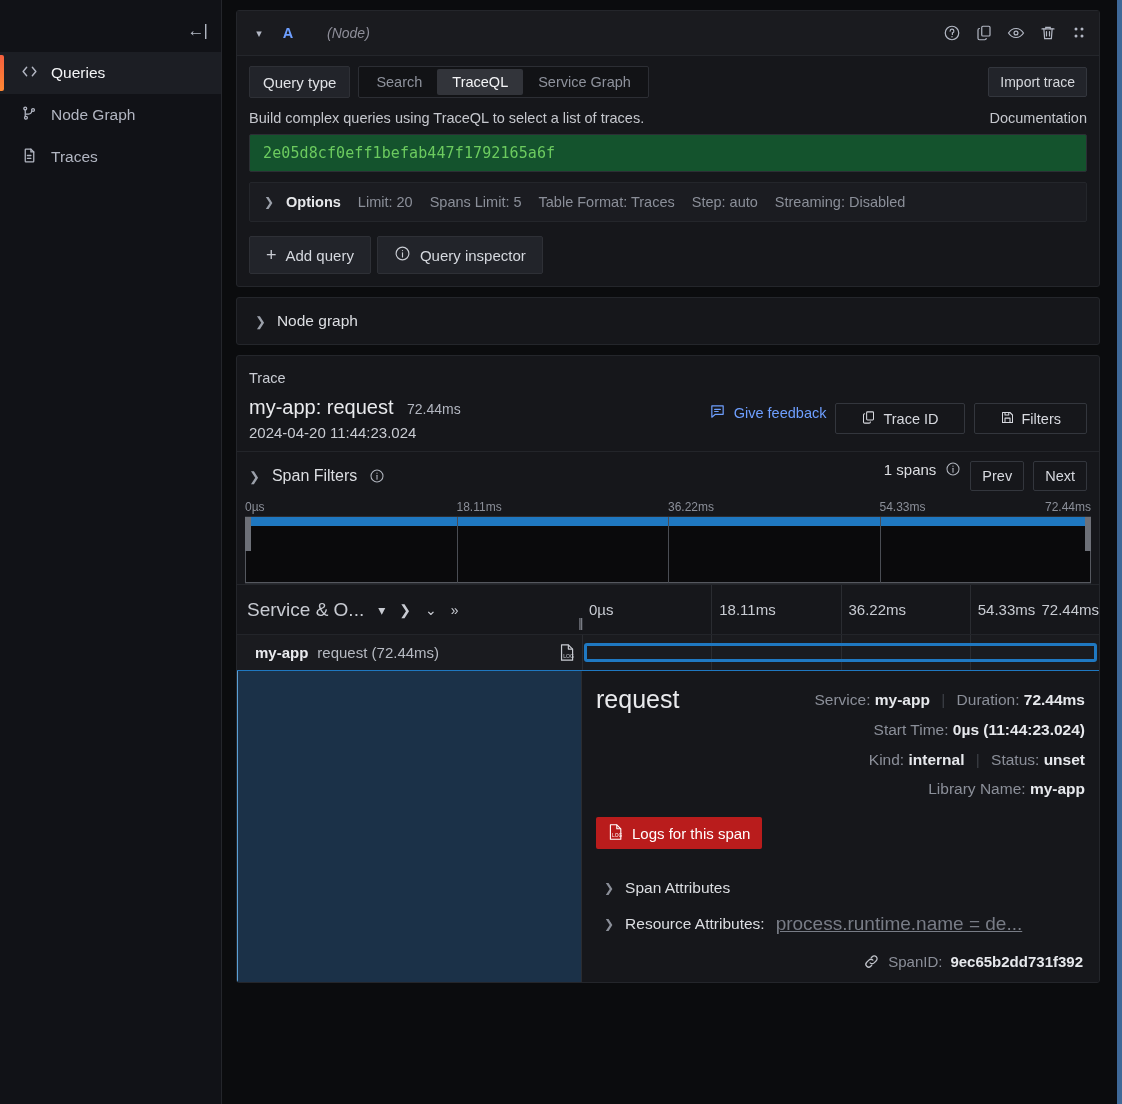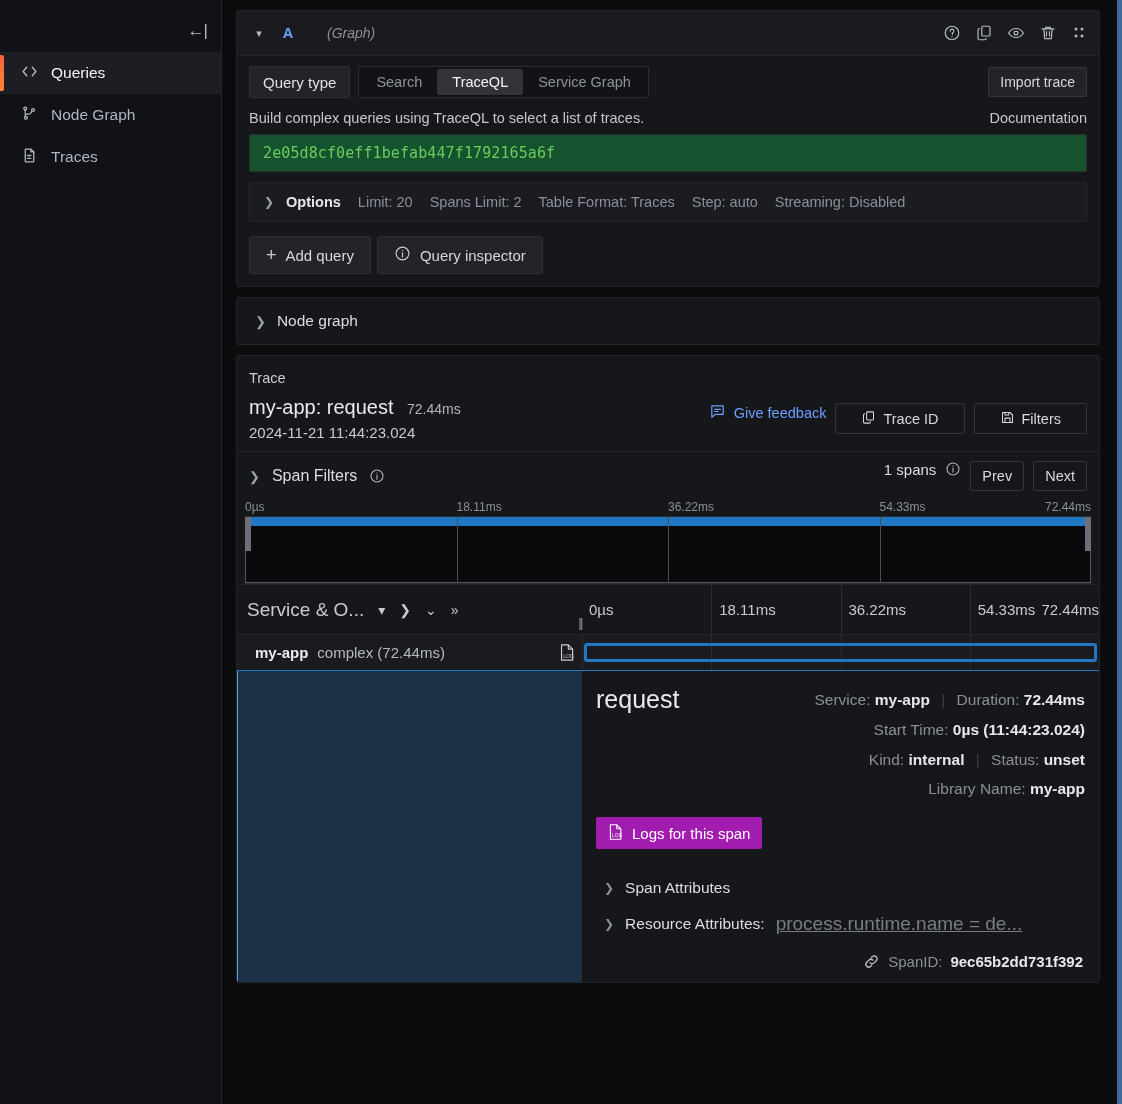--- a/index.html
+++ b/index.html
@@ -200,21 +200,21 @@
     border-left: 1px solid #5a9fd4; border-right: 1px solid #2a2c31;
   }
   .detail-right { flex: 1 1 auto; background: #16171b; padding: 14px 14px 0 14px; }
   .d-top { display: flex; align-items: flex-start; }
   .d-opname { font-size: 25px; color: #e9eaed; font-weight: 400; }
   .d-meta { margin-left: auto; text-align: right; }
   .d-line { font-size: 15.5px; line-height: 1.92; color: #8b8f99; }
   .d-line b { color: #e6e8ec; font-weight: 700; }
   .d-sep { color: #3c3f46; margin: 0 7px; }
   .logs-btn {
-    margin-top: 13px; background: #a21caf; border: none; border-radius: 2px;
+    margin-top: 13px; background: #b91c1c; border: none; border-radius: 2px;
     height: 32px; padding: 0 12px; display: inline-flex; align-items: center; gap: 8px;
     color: #fff; font-size: 15px; font-weight: 500; cursor: pointer;
   }
   .attr-sec { margin-top: 22px; }
   .attr-line { display: flex; align-items: center; gap: 11px; padding: 8px 0 8px 8px; cursor: pointer; }
   .attr-line .tri { color: #8b8f99; font-size: 12px; }
   .attr-line .nm { font-size: 15.5px; color: #dcdee2; font-weight: 500; }
   .attr-line .val { font-size: 19px; color: #787c86; text-decoration: underline; }
   .spanid-line {
     display: flex; align-items: center; justify-content: flex-end; gap: 8px;
@@ -269,21 +269,21 @@
     <span>Traces</span>
   </div>
 </div>
 
 <div id="main">
 
   <div class="panel">
     <div class="q-header">
       <span class="chev-btn">▾</span>
       <span class="q-letter">A</span>
-      <span class="q-ds">(Graph)</span>
+      <span class="q-ds">(Node)</span>
       <span class="q-icons">
         <span>
           <svg width="18" height="18" viewBox="0 0 24 24" fill="none" stroke="currentColor" stroke-width="1.6">
               <circle cx="12" cy="12" r="9"></circle>
               <path d="M9.5 9.5a2.5 2.5 0 1 1 3 2.4V14" stroke-linecap="round"></path>
               <circle cx="12" cy="17" r=".9" fill="currentColor" stroke="none"></circle>
             </svg>
         </span>
         <span>
           <svg width="18" height="18" viewBox="0 0 24 24" fill="none" stroke="currentColor" stroke-width="1.6" stroke-linejoin="round">
@@ -331,21 +331,21 @@
         <span>Build complex queries using TraceQL to select a list of traces.</span>
         <span class="doc-link">Documentation</span>
       </div>
 
       <div class="traceql-input" placeholder="Enter a TraceQL query or trace ID">2e05d8cf0eff1befab447f1792165a6f</div>
 
       <div class="options-row">
         <span class="oarrow">❯</span>
         <span class="olabel">Options</span>
         <span class="oitem">Limit: 20</span>
-        <span class="oitem">Spans Limit: 2</span>
+        <span class="oitem">Spans Limit: 5</span>
         <span class="oitem">Table Format: Traces</span>
         <span class="oitem">Step: auto</span>
         <span class="oitem">Streaming: Disabled</span>
       </div>
 
       <div class="btn-row">
         <div class="flat-btn">
           <span class="plus">+</span>
           <span>Add query</span>
         </div>
@@ -372,21 +372,21 @@
 
   <div class="panel trace-panel">
     <div class="trace-title">Trace</div>
 
     <div class="trace-head">
       <div>
         <div>
           <span class="trace-name">my-app: request</span>
           <span class="trace-dur">72.44ms</span>
         </div>
-        <div class="trace-ts">2024-11-21 11:44:23.024</div>
+        <div class="trace-ts">2024-04-20 11:44:23.024</div>
       </div>
       <div class="trace-actions">
         <span class="feedback-link">
           <span>
             <svg width="17" height="17" viewBox="0 0 24 24" fill="none" stroke="#6e9fff" stroke-width="1.7" stroke-linejoin="round">
                 <path d="M4 4h16v12H9l-5 4z"></path>
                 <path d="M8 9h8M8 12h5" stroke-linecap="round"></path>
               </svg>
           </span>
           <span>Give feedback</span>
@@ -472,21 +472,21 @@
         <div class="tcell" style="left:25%;width:25%">18.11ms</div>
         <div class="tcell" style="left:50%;width:25%">36.22ms</div>
         <div class="tcell" style="left:75%;width:25%">54.33ms</div>
         <div class="tcell" style="right:0;border-left:none;padding-left:0">72.44ms</div>
       </div>
     </div>
 
     <div class="span-row">
       <div class="span-label">
         <span class="svc">my-app</span>
-        <span class="op">complex (72.44ms)</span>
+        <span class="op">request (72.44ms)</span>
         <span class="logico">
           <svg width="17" height="19" viewBox="0 0 20 22" fill="none" stroke="currentColor" stroke-width="1.4" stroke-linejoin="round">
               <path d="M3 2h8l5 5v13H3z"></path>
               <path d="M11 2v5h5"></path>
               <text x="5" y="17" font-size="6" fill="currentColor" stroke="none" font-family="Liberation Sans, sans-serif">LOG</text>
             </svg>
         </span>
       </div>
       <div class="span-bars">
         <div class="gl" style="left:0"></div>

